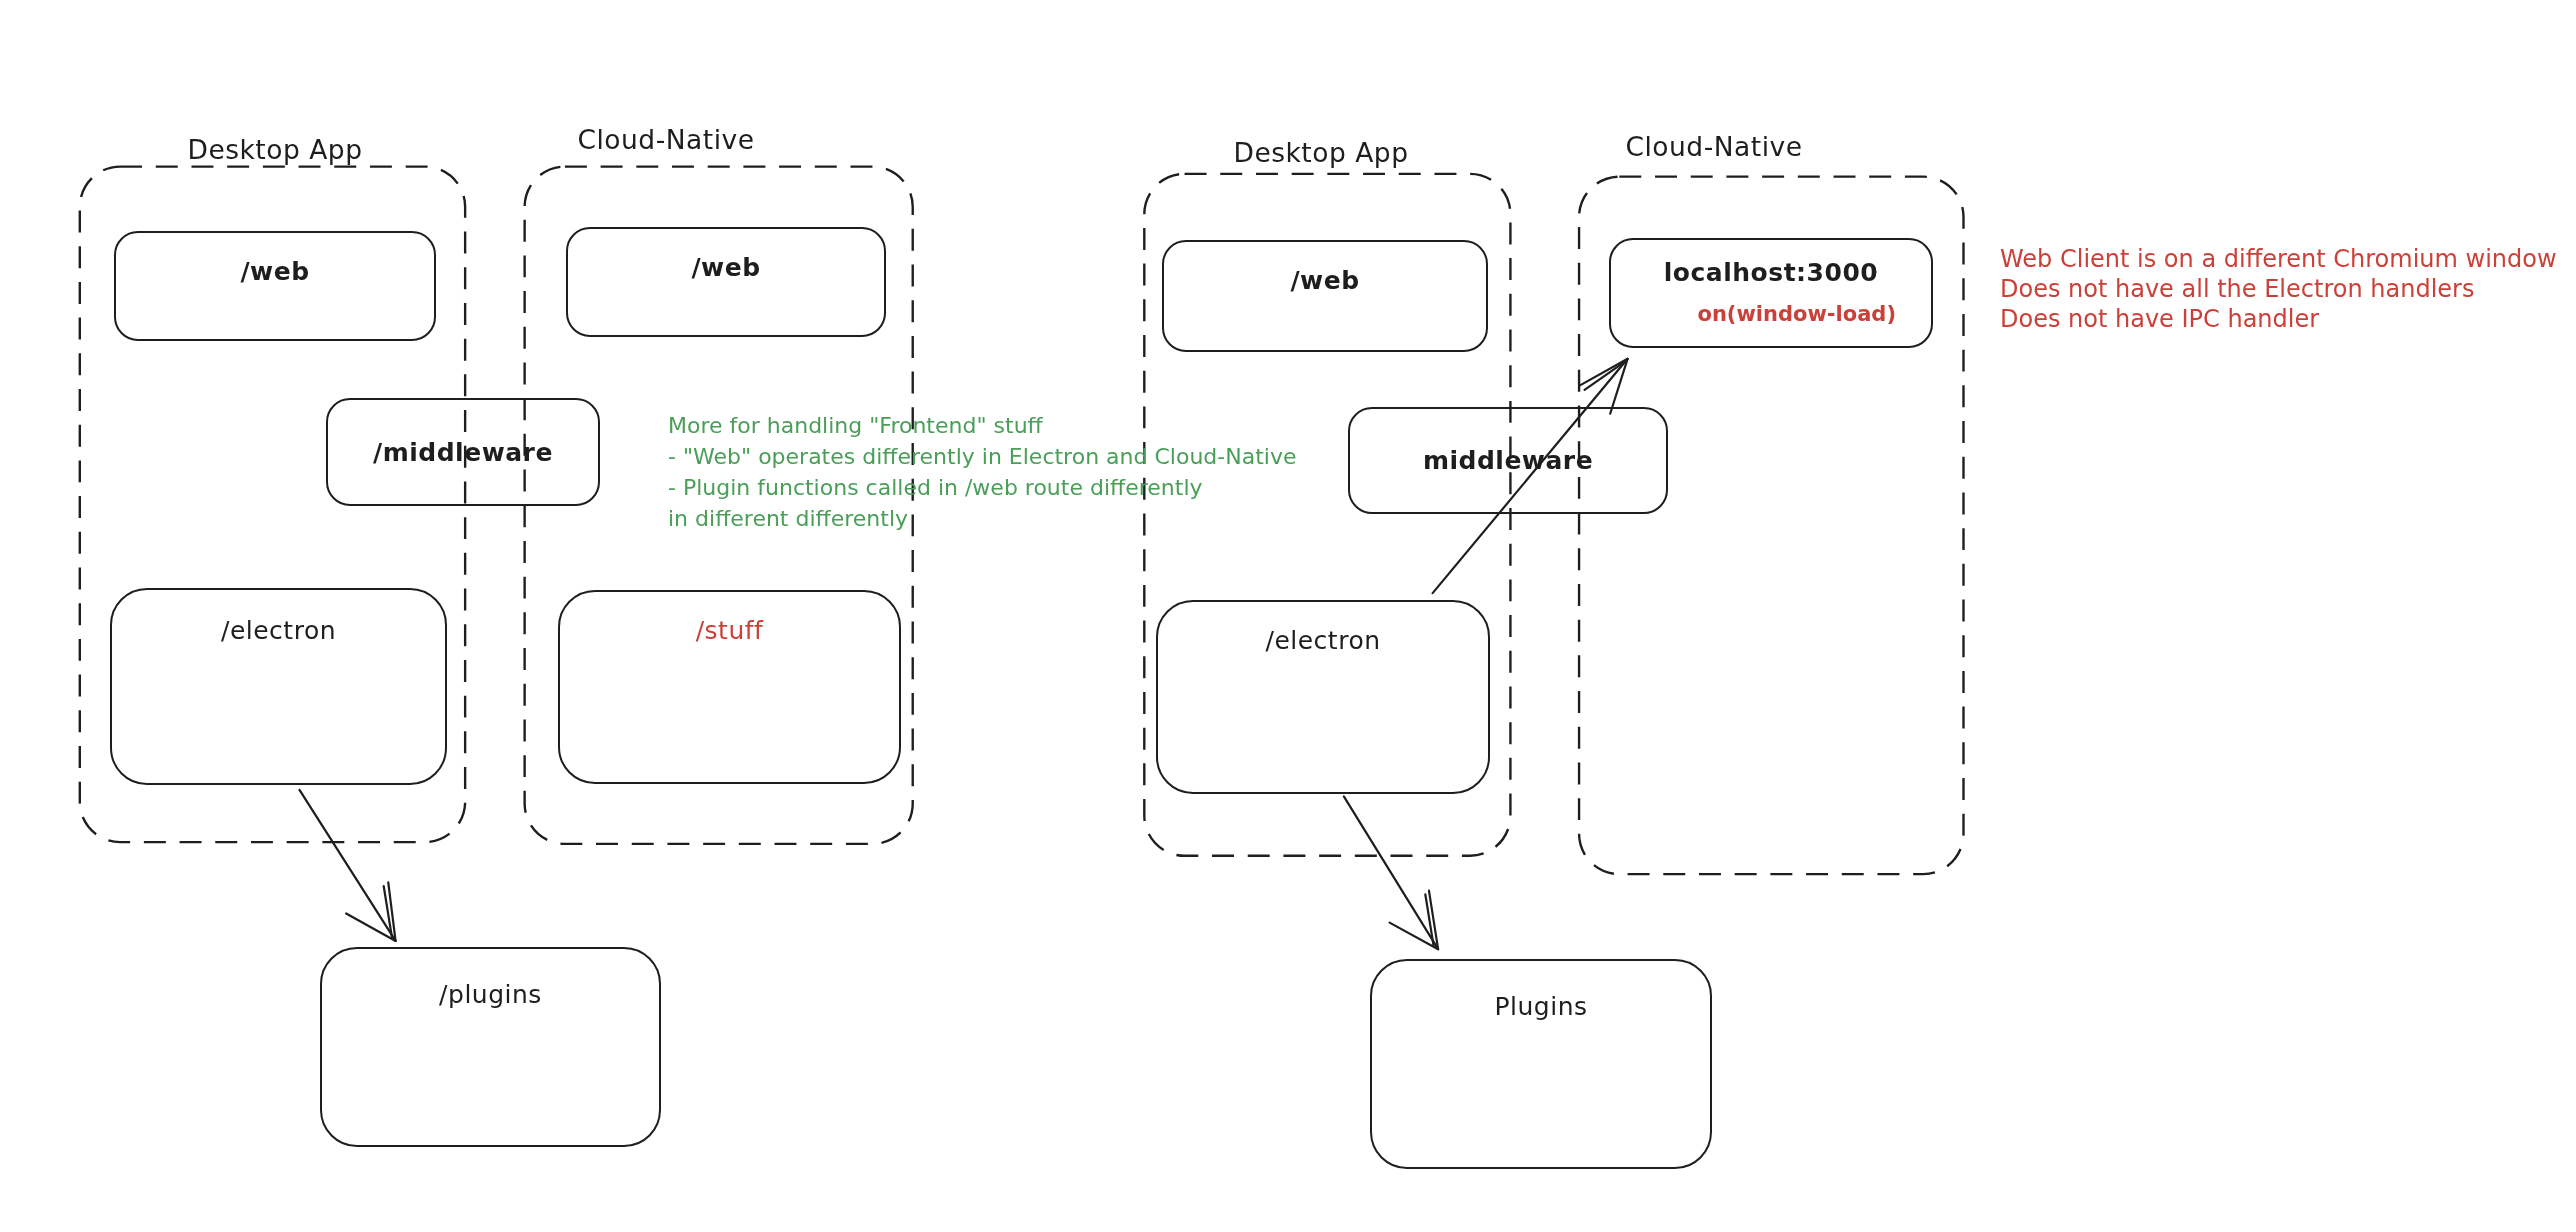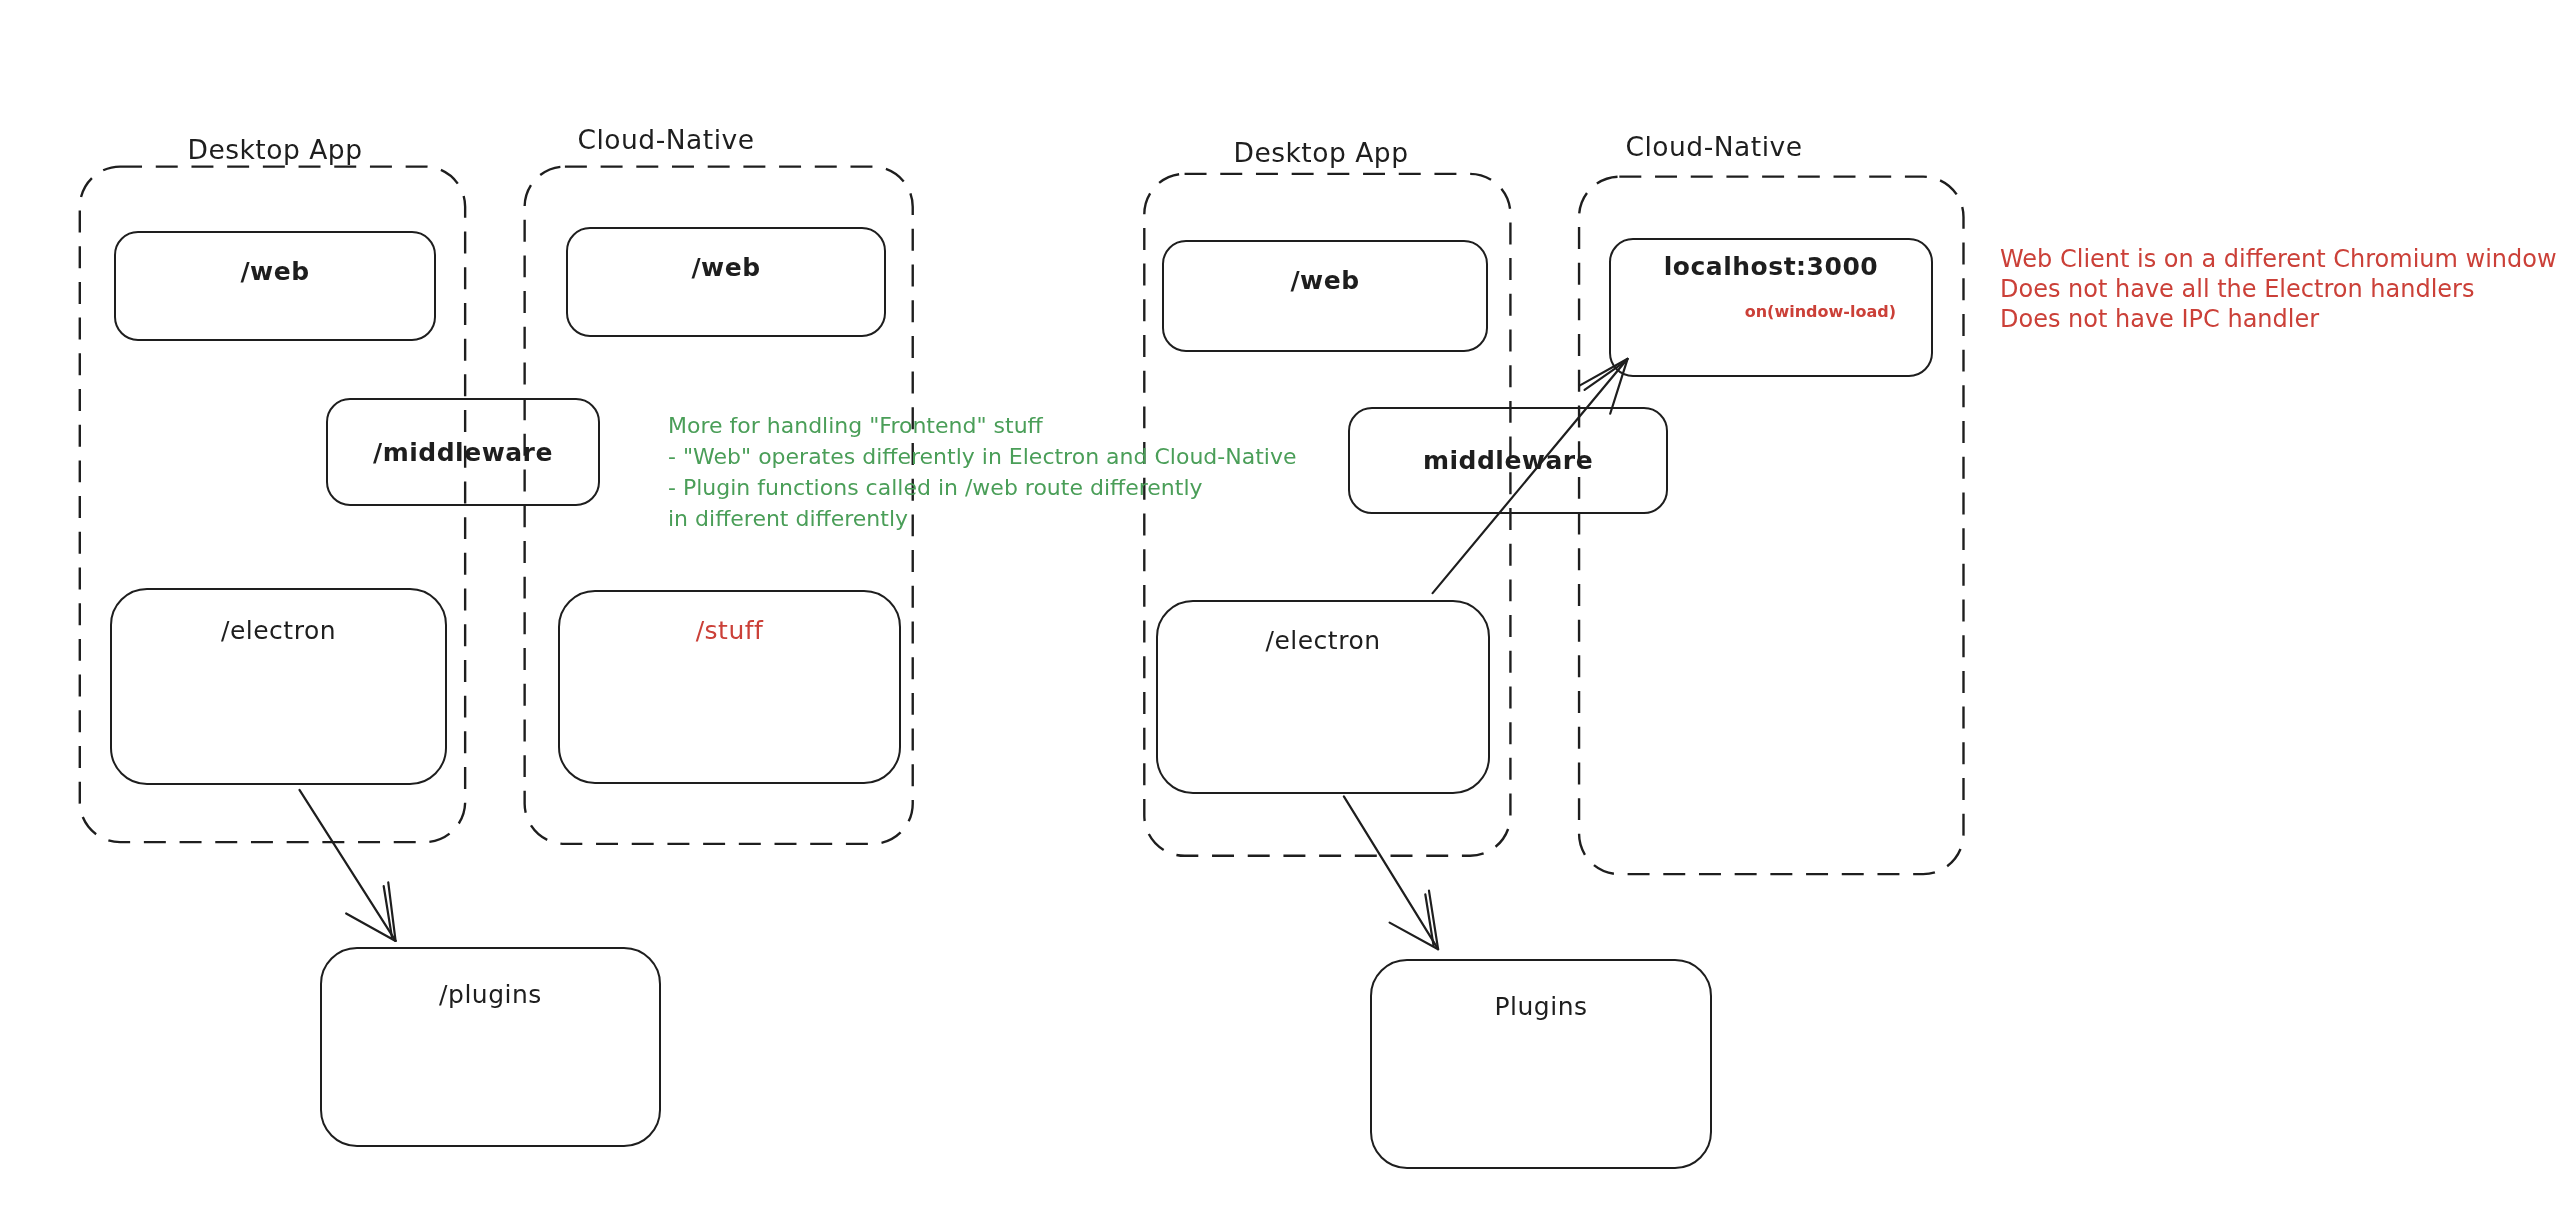--- a/index.html
+++ b/index.html
@@ -42,21 +42,21 @@
   }
   .title {
     position:absolute;
     transform:translateX(-50%);
     font-size:26.5px;
     letter-spacing:0.5px;
     white-space:nowrap;
   }
   .sub-label {
     position:absolute;
-    font-size:16px;
+    font-size:21px;
     white-space:nowrap;
   }
   .note { position:absolute; }
   .note-line { white-space:nowrap; }
   .note-green .note-line {
     font-size:22px; line-height:31px; color:var(--green);
   }
   .note-red .note-line {
     font-size:24px; line-height:30px; color:var(--red);
   }
@@ -129,21 +129,21 @@
     <div class="note-line">in different differently</div>
   </div>
 
   <div class="title" style="left:1321px;top:137px">Desktop App</div>
   <div class="title" style="left:1714px;top:131px">Cloud-Native</div>
 
   <div class="box r26" style="left:1162px;top:240px;width:326px;height:112px;padding-top:24px">
     <span class="box-label">/web</span>
   </div>
 
-  <div class="box r26" style="left:1609px;top:238px;width:324px;height:139px;padding-top:12px">
+  <div class="box r26" style="left:1609px;top:238px;width:324px;height:110px;padding-top:18px">
     <span class="box-label">localhost:3000</span>
     <span class="sub-label red-text" style="right:35px;top:62px">on(window-load)</span>
   </div>
 
   <div class="box r26 vcenter" style="left:1348px;top:407px;width:320px;height:107px">
     <span class="box-label">middleware</span>
   </div>
 
   <div class="box r40" style="left:1156px;top:600px;width:334px;height:194px;padding-top:24px">
     <span class="box-label">/electron</span>

